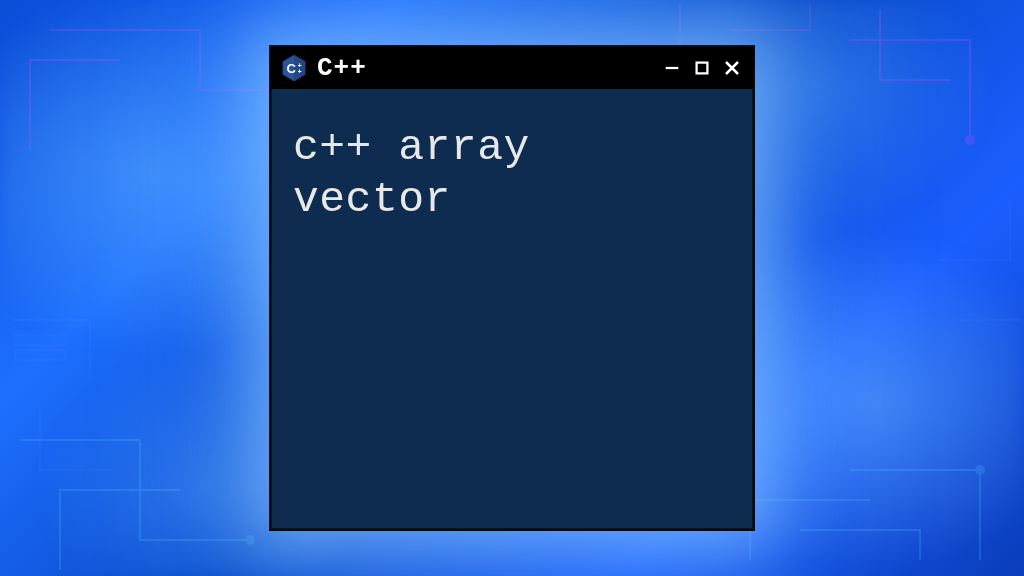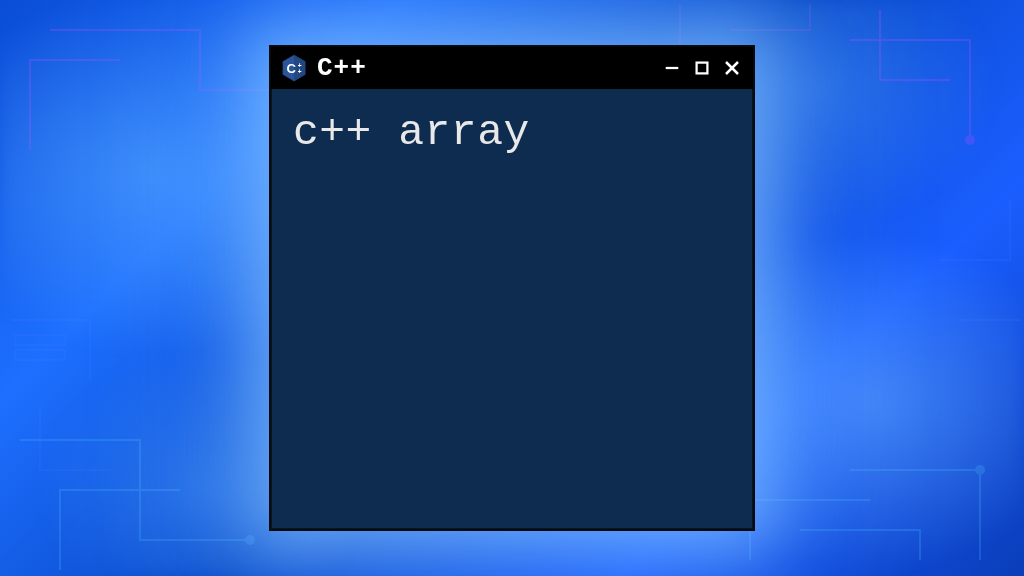--- a/index.html
+++ b/index.html
@@ -103,21 +103,21 @@
       cursor: pointer;
     }
     
     .ctrl svg {
       stroke: #ffffff;
       stroke-width: 2.5;
       fill: none;
     }
     
     .terminal-body {
-      padding: 18px 22px;
+      padding: 33px 22px;
       color: #e8e8e8;
       font-family: 'Courier New', Consolas, monospace;
       font-size: 43px;
       line-height: 1.2;
       letter-spacing: 0.5px;
       font-weight: normal;
     }
     
     .terminal-body .line {
       white-space: pre;
@@ -188,14 +188,15 @@
       <div class="ctrl">
         <svg viewBox="0 0 20 20" width="20" height="20">
             <line x1="4" y1="4" x2="16" y2="16"></line>
             <line x1="16" y1="4" x2="4" y2="16"></line>
           </svg>
       </div>
     </div>
   </div>
   <div class="terminal-body">
     <div class="line">c++ array</div>
+    <div class="line">vector</div>
   </div>
 </div>
 
 </body></html>

